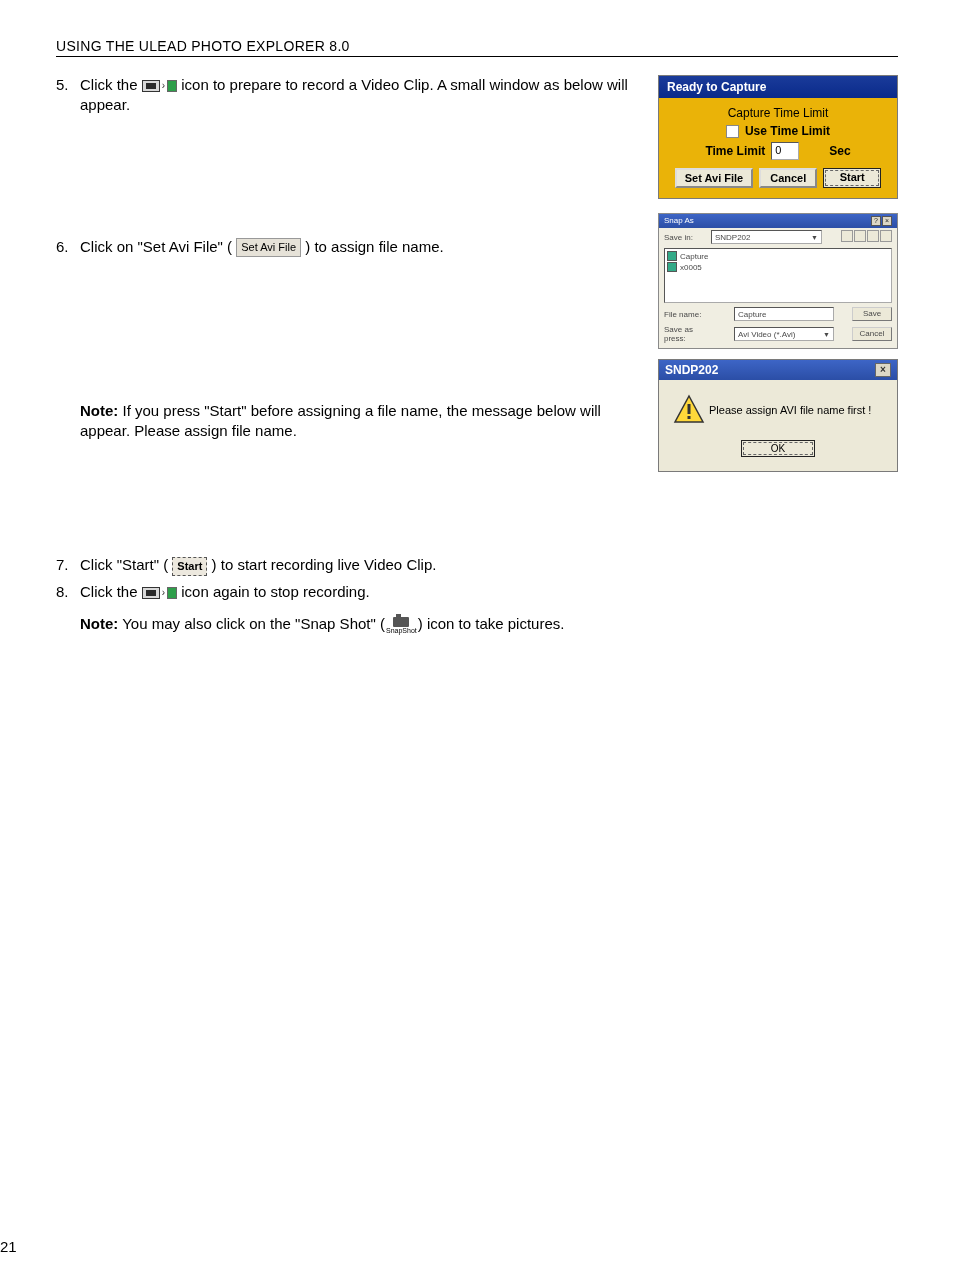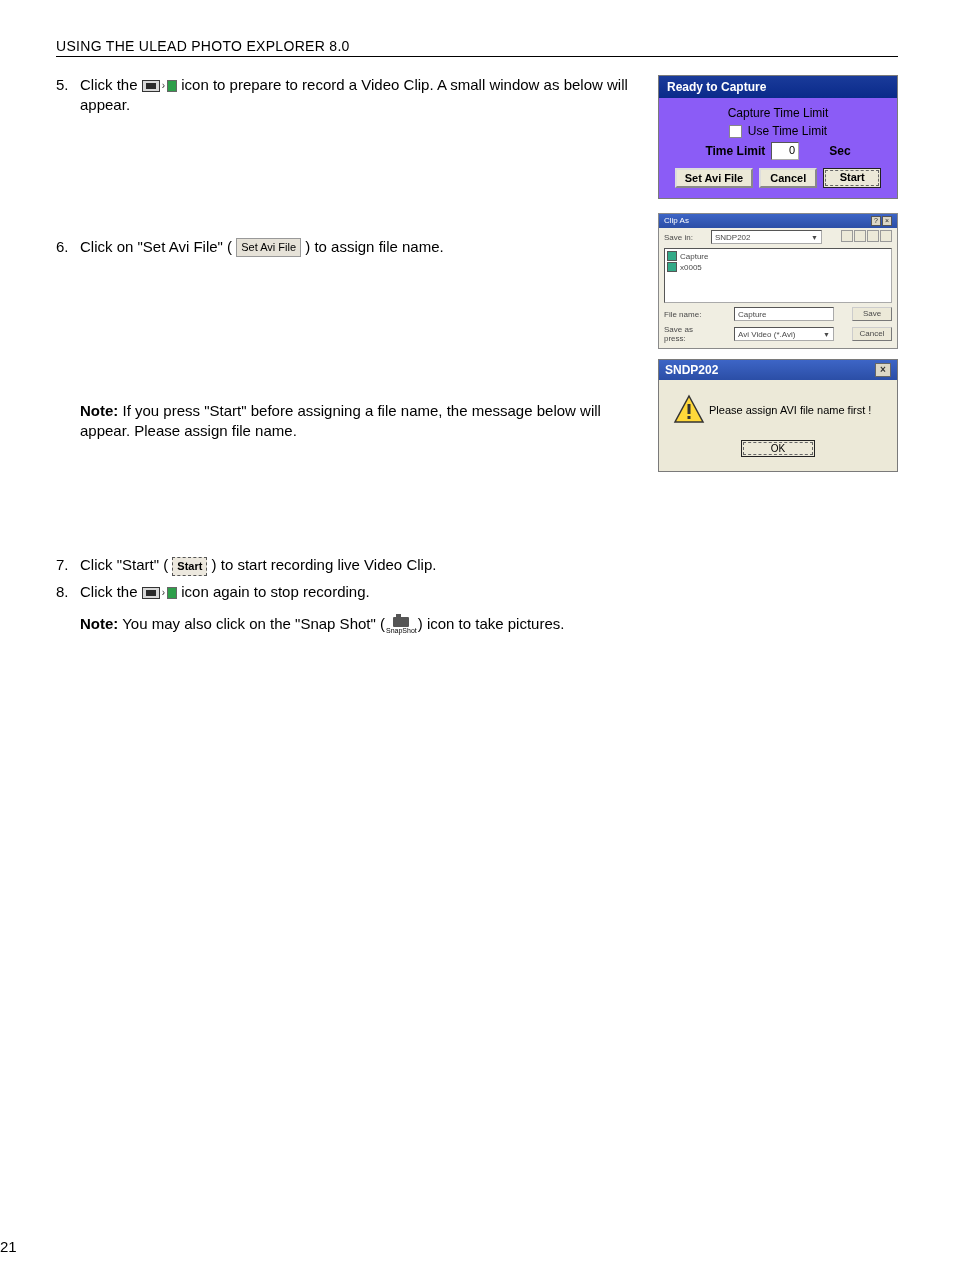--- a/index.html
+++ b/index.html
@@ -126,21 +126,21 @@
   .snapshot-icon .cam::before {
     content:'';
     position:absolute;
     top:-3px; left:3px;
     width:5px; height:3px;
     background:#555;
   }
   
   .dlg {
     border: 1px solid #7a7a7a;
-    background: #8b5cf6;
+    background: #eab308;
     font-family: Tahoma, Arial, sans-serif;
     margin-bottom: 14px;
   }
   .dlg .titlebar {
     background: linear-gradient(#1a3b9a, #0a2a8a);
     color: #fff;
     font-weight: bold;
     font-size: 12px;
     padding: 4px 8px;
   }
@@ -358,39 +358,39 @@
     <div class="right">
 
       <div class="dlg">
         <div class="titlebar">Ready to Capture</div>
         <div class="dlg-body">
           <div class="ctl-row">
               <span class="ctl-label">Capture Time Limit</span>
             </div>
           <div class="ctl-row" style="justify-content:center;">
             <span class="checkbox"></span>
-            <span style="font-weight:normal;">Use Time Limit</span>
+            <span style="font-weight:bold;">Use Time Limit</span>
           </div>
-          <div class="ctl-row" style="justify-content:center; gap:6px;text-align:right;">
+          <div class="ctl-row" style="justify-content:center; gap:6px;">
             <span style="font-weight:bold;">Time Limit</span>
             <span class="time-input">0</span>
             <span style="width:18px;"></span>
             <span style="font-weight:bold;">Sec</span>
           </div>
           <div class="btn-row">
             <span class="win-btn">Set Avi File</span>
             <span class="win-btn">Cancel</span>
             <span class="win-btn default">Start</span>
           </div>
         </div>
       </div>
 
       <div class="saveas">
         <div class="titlebar2">
-          <span>Clip As</span>
+          <span>Snap As</span>
           <span class="x">
             <span>?</span>
             <span>×</span>
           </span>
         </div>
         <div class="row">
           <span>Save in:</span>
           <span class="combo">
             <span>SNDP202</span>
               <span class="tri">▼</span>

